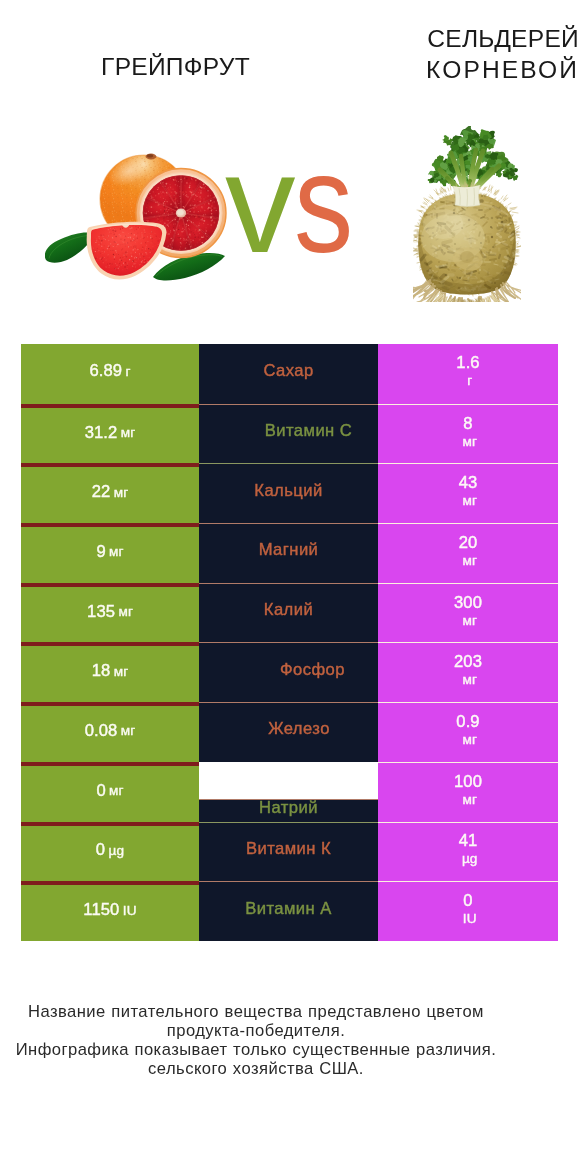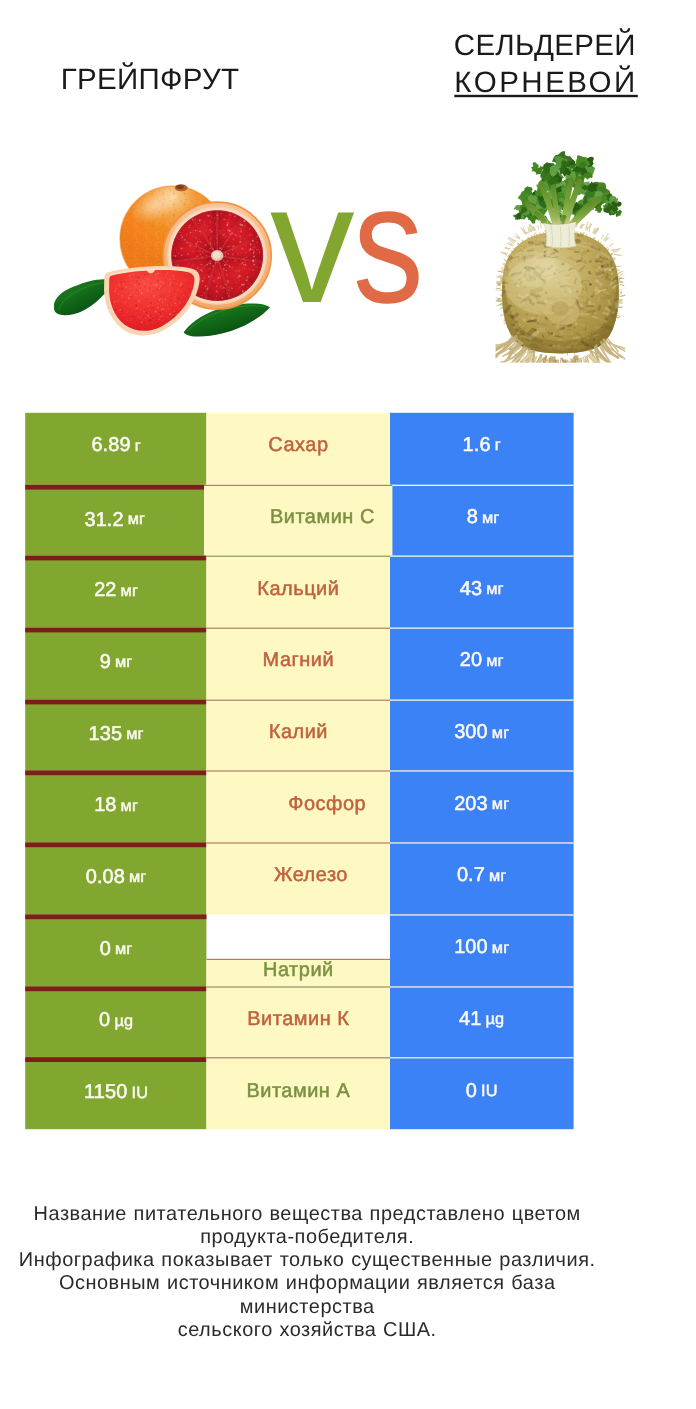--- a/index.html
+++ b/index.html
@@ -1,55 +1,55 @@
 <!DOCTYPE html>
 <html><head>
 <meta charset="utf-8">
 <style>
   html,body{margin:0;padding:0;background:#ffffff;}
   body{width:580px;height:1174px;font-family:"Liberation Sans",sans-serif;overflow:hidden;
        -webkit-font-smoothing:antialiased;}
   .page{position:relative;width:580px;height:1174px;background:#fff;}
 
-  .title{position:absolute;font-size:24.6px;color:#1a1a1a;text-align:center;line-height:30.5px;font-weight:400;letter-spacing:0.25px;}
+  .title{position:absolute;font-size:24.6px;color:#1a1a1a;text-align:right;line-height:30.5px;font-weight:400;letter-spacing:0.25px;}
   #title-left{left:0px;top:52px;width:250px;}
   #title-right{left:329px;top:24px;width:250px;}
 
   #photo-left{position:absolute;left:45px;top:152px;width:184px;height:130px;}
   #photo-right{position:absolute;left:413px;top:126px;width:108px;height:176px;}
   #vs-wrap{position:absolute;left:225px;top:148px;width:160px;height:110px;font-size:141px;line-height:110px;font-weight:400;white-space:nowrap;letter-spacing:0px;}
   #vs-v{color:#82a730;letter-spacing:-2px;}
   #vs-s{color:#e06a46;display:inline-block;transform:scaleX(0.84);transform-origin:left center;}
 
 
-  .table{position:absolute;left:21px;top:344px;width:457px;}
+  .table{position:absolute;left:21px;top:344px;width:537px;}
   .row{display:flex;height:59.7px;box-sizing:border-box;}
   .cell{display:flex;align-items:center;justify-content:center;box-sizing:border-box;position:relative;padding-bottom:6px;}
   .c-left{width:178px;background:#82a730;color:#fbfbf3;border-top:1px solid rgba(255,255,255,0);}
-  .c-mid{width:179px;background:#fef9c3;}
-  .c-right{width:180px;background:#3b82f6;color:#fdfaf6;}
+  .c-mid{width:179px;background:#0f172a;}
+  .c-right{width:180px;background:#d946ef;color:#fdfaf6;flex-direction:column;}
   .row + .row .c-left{border-top:4px solid #7f1d1d;}
   .row + .row .c-right{border-top:1px solid #fcf0e0;}
   .row + .row .c-mid{border-top:1px solid #b07b68;}
   .val{font-weight:400;font-size:16.6px;letter-spacing:0.1px;-webkit-text-stroke:0.45px currentColor;}
   .unit{font-weight:400;font-size:13.6px;margin-left:3.4px;letter-spacing:0.1px;-webkit-text-stroke:0.4px currentColor;}
   .lbl{font-weight:400;font-size:16.6px;letter-spacing:0.45px;-webkit-text-stroke:0.42px currentColor;paint-order:stroke fill;}
 
   .footer{position:absolute;left:0px;top:1001.5px;width:512px;text-align:center;font-size:16.6px;
           color:#2a2a2a;line-height:19.3px;font-weight:400;letter-spacing:0.45px;word-spacing:0.5px;}
 </style>
 </head>
 <body>
 
 <div class="page">
 
   <div class="title" id="title-left">ГРЕЙПФРУТ</div>
   <div class="title" id="title-right">
     <div>СЕЛЬДЕРЕЙ</div>
-    <div style="letter-spacing:2.1px;text-indent:2.1px;text-decoration:underline;">КОРНЕВОЙ</div>
+    <div style="letter-spacing:2.1px;text-indent:2.1px;">КОРНЕВОЙ</div>
   </div>
 
   <div id="photo-left"><svg viewBox="0 0 184 130" width="184" height="130" xmlns="http://www.w3.org/2000/svg">
         <defs>
           <radialGradient id="gfPeel" cx="50%" cy="10%" r="62%">
             <stop offset="0%" stop-color="#fad9a6"></stop>
             <stop offset="12%" stop-color="#f7c177"></stop>
             <stop offset="30%" stop-color="#f4a042"></stop>
             <stop offset="52%" stop-color="#f38c21"></stop>
             <stop offset="78%" stop-color="#f5811c"></stop>
@@ -1531,21 +1531,21 @@
       </div>
       <div class="row">
         <div class="cell c-left">
           <span class="val">0.08</span>
           <span class="unit">мг</span>
         </div>
         <div class="cell c-mid" style="border-top-color: rgb(176, 123, 104);">
           <span class="lbl" style="color: rgb(192, 97, 62); margin-left: 21px;">Железо</span>
         </div>
         <div class="cell c-right">
-          <span class="val">0.7</span>
+          <span class="val">0.9</span>
           <span class="unit">мг</span>
         </div>
       </div>
       <div class="row">
         <div class="cell c-left">
           <span class="val">0</span>
           <span class="unit">мг</span>
         </div>
         <div class="cell c-mid" style="border-top-color: rgb(176, 123, 104); margin-top: 37px;">
           <span class="lbl" style="color: rgb(122, 145, 65);">Натрий</span>
@@ -1579,16 +1579,15 @@
         <div class="cell c-right">
           <span class="val">0</span>
           <span class="unit">IU</span>
         </div>
       </div>
     </div>
   <div class="footer" id="footer">
       <div>Название питательного вещества представлено цветом</div>
       <div>продукта-победителя.</div>
       <div>Инфографика показывает только существенные различия.</div>
-      <div>Основным источником информации является база министерства</div>
       <div>сельского хозяйства США.</div>
     </div>
 </div>
 
 </body></html>

